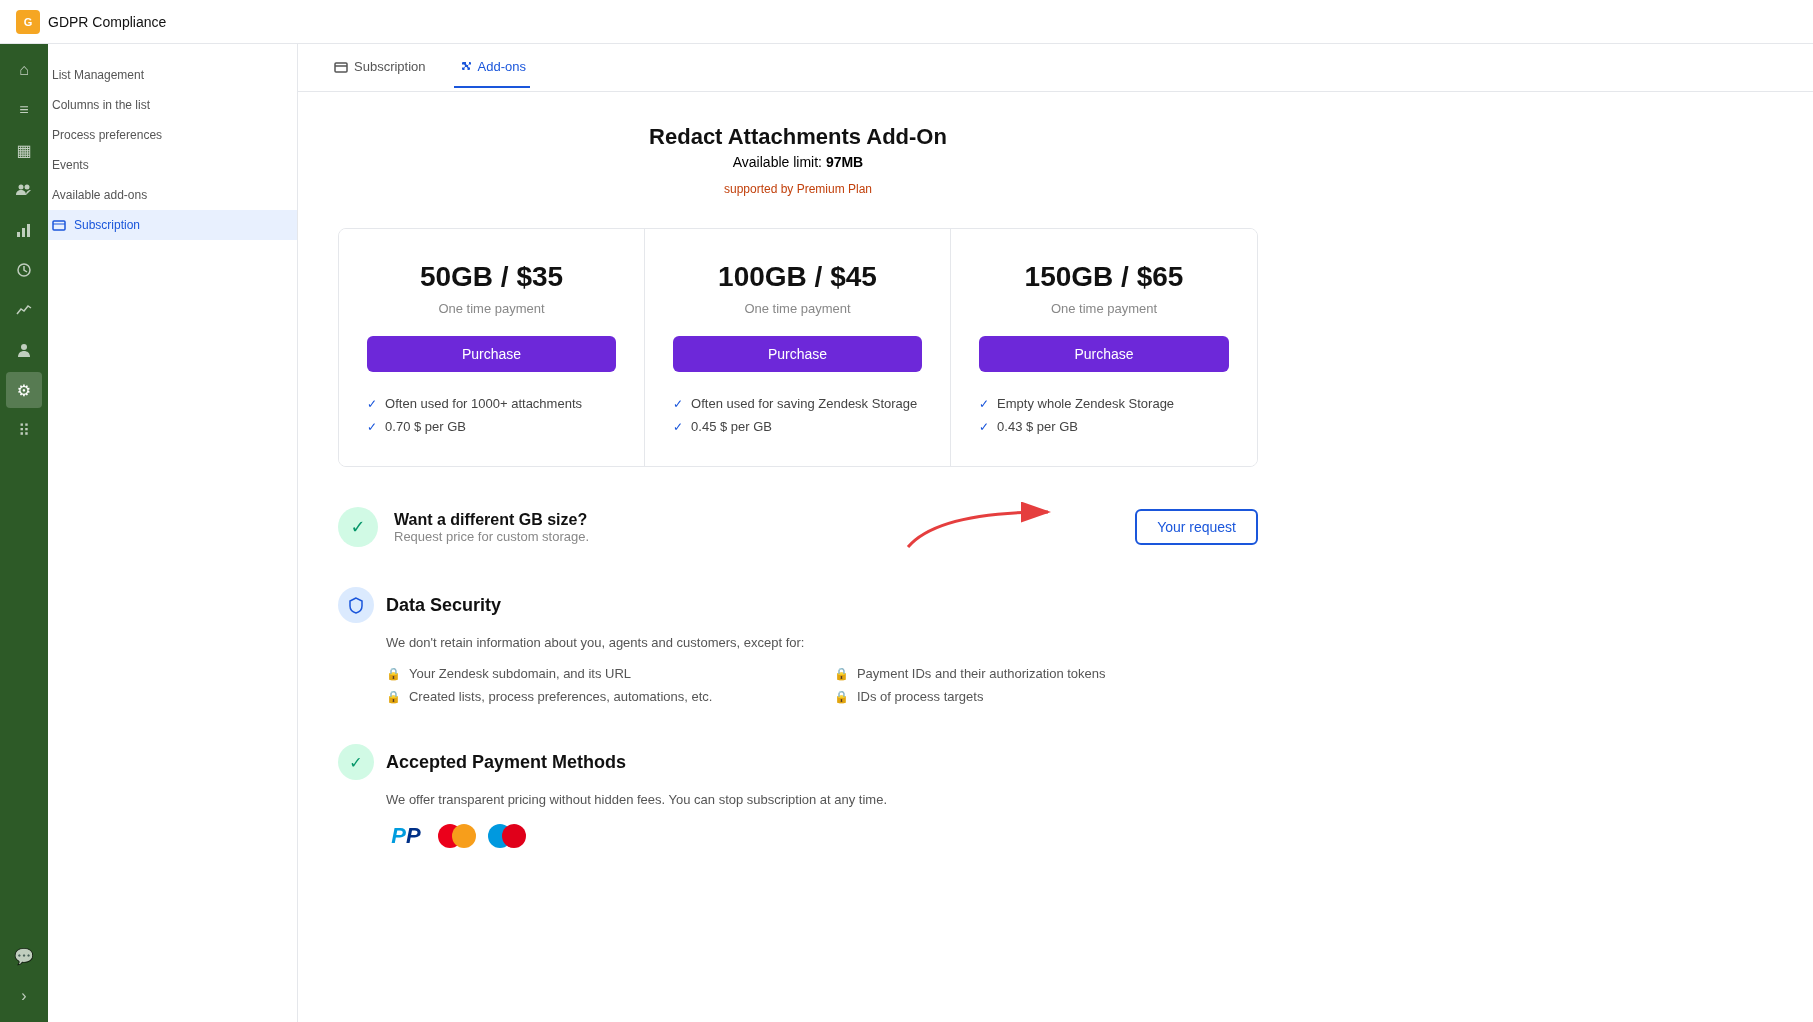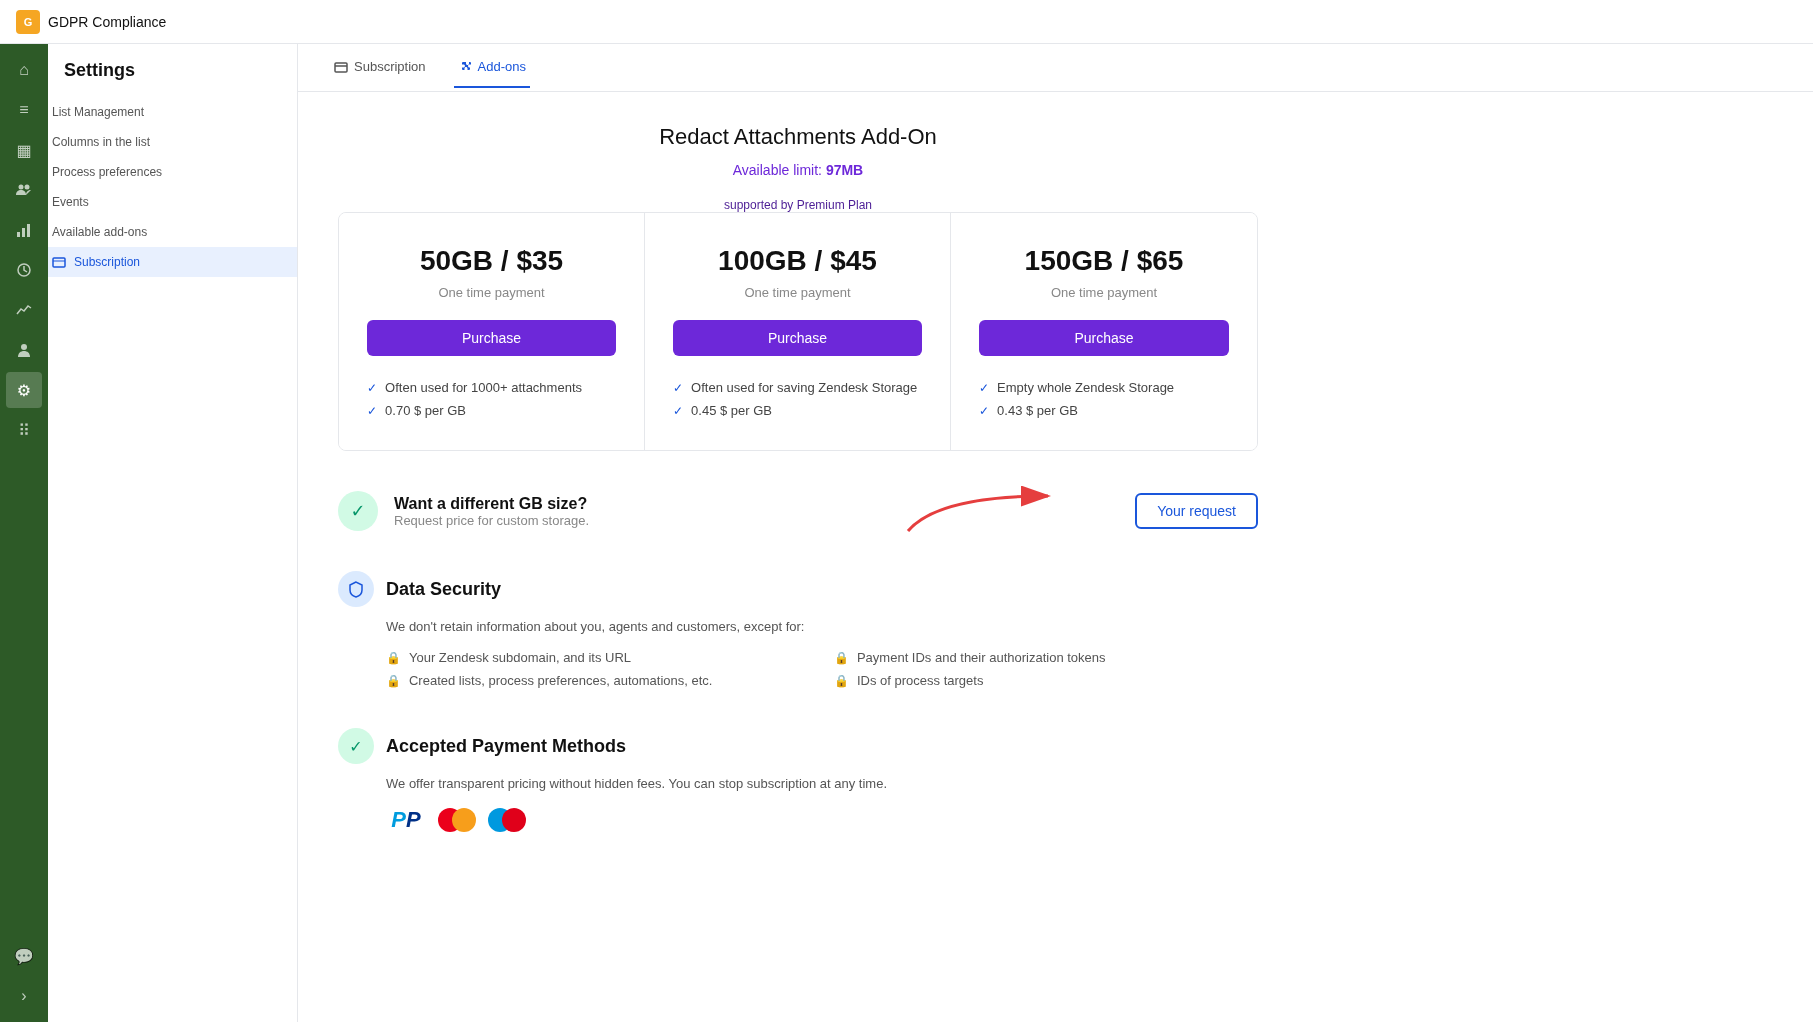--- a/index.html
+++ b/index.html
@@ -94,35 +94,36 @@
     }
 
     
     .content {
       padding: 32px 40px;
       max-width: 1000px;
     }
 
     .page-title {
       font-size: 22px;
-      font-weight: 400;
+      font-weight: 700;
       color: #111;
       text-align: center;
-      margin-bottom: 12px;
+      margin-bottom: 4px;
     }
     .page-subtitle {
       font-size: 14px;
-      color: #6d28d9;
+      color: #000000;
       text-align: center;
-      margin-bottom: 20px;
+      margin-bottom: 12px;
     }
     .page-hint {
       font-size: 12px;
-      color: #4c1d95;
+      color: #c2410c;
       text-align: center;
+      margin-bottom: 32px;
     }
 
     
     .pricing-grid {
       display: grid;
       grid-template-columns: repeat(3, 1fr);
       gap: 0;
       border: 1px solid #e5e7eb;
       border-radius: 8px;
       overflow: hidden;
@@ -422,21 +423,20 @@
           </svg>
       </div>
       <div class="icon-bar-item active">⚙</div>
       <div class="icon-bar-item">⠿</div>
       <div class="icon-bar-spacer"></div>
       <div class="icon-bar-item">💬</div>
       <div class="icon-bar-item">›</div>
     </div>
 
     <div class="sidebar">
-      <div class="sidebar-title">Settings</div>
       <div class="sidebar-item">
         <span>List Management</span>
       </div>
       <div class="sidebar-item">
         <span>Columns in the list</span>
       </div>
       <div class="sidebar-item">
         <span>Process preferences</span>
       </div>
       <div class="sidebar-item">

